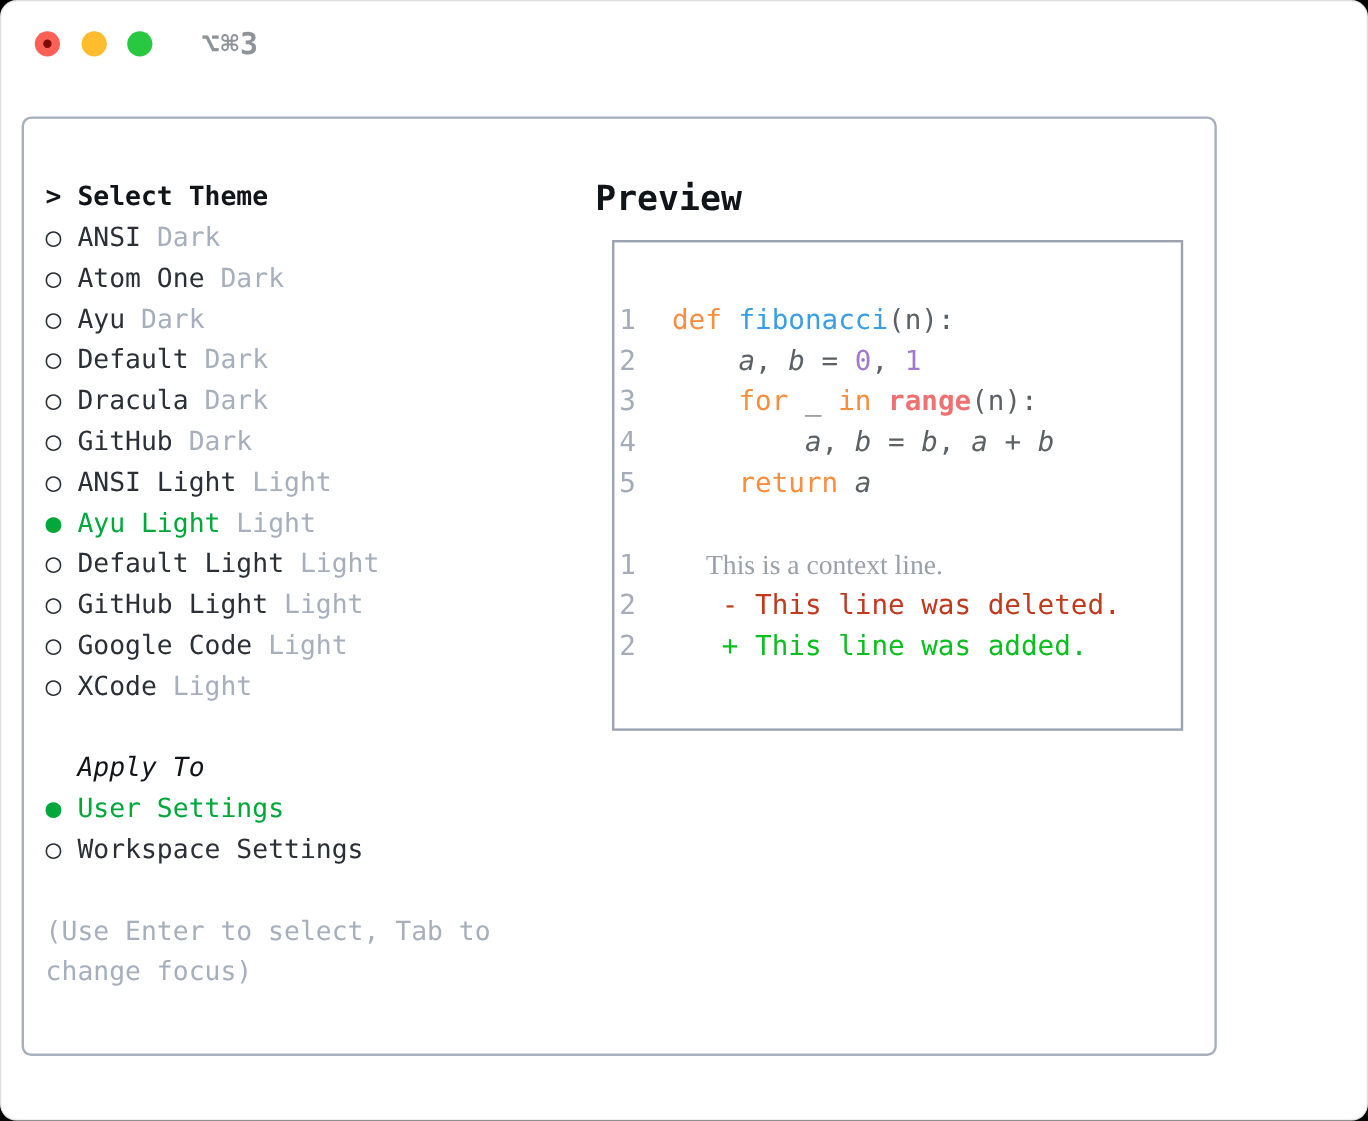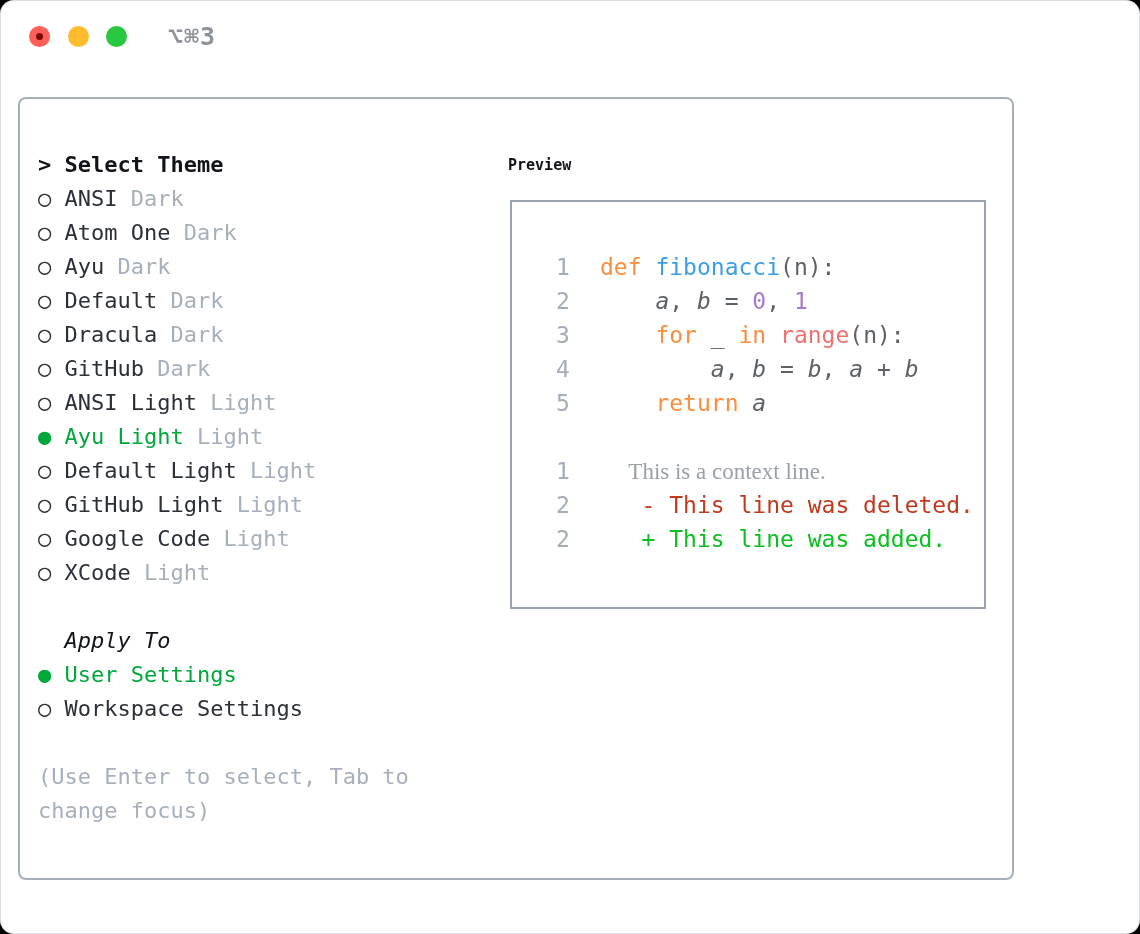--- a/index.html
+++ b/index.html
@@ -29,31 +29,31 @@
   .row{height:34px;}
   .hdr{font-weight:bold;color:var(--heading_text);}
   .hdr2{color:var(--heading_text);font-style:italic;}
   .marker{color:var(--list_text);}
   .name{color:var(--list_text);}
   .muted{color:var(--muted_text);}
   .dim{color:var(--muted_text);}
   .sel{color:var(--selected_green);}
 
   
-  .preview-heading{position:absolute;left:488px;top:49px;font-size:15px;line-height:34px;
+  .preview-heading{position:absolute;left:476px;top:49px;font-size:29px;line-height:34px;
                    font-weight:bold;color:var(--heading_text);}
   .preview-box{position:absolute;left:490px;top:101px;width:472px;height:405px;
                border:2px solid var(--preview_border);background:#fff;overflow:hidden;}
   .preview-content{padding:48px 0 0 4px;font-size:23px;line-height:34px;white-space:pre;
                    color:var(--code_plain);}
-  .pline{height:34px;margin-left:40px;}
+  .pline{height:34px;}
   .ln{display:inline-block;width:44px;color:var(--gutter);}
   .seg-keyword{color:var(--keyword);}
   .seg-function{color:var(--function_blue);}
-  .seg-builtin{color:var(--builtin_coral);}
+  .seg-builtin{color:var(--builtin_coral);font-weight:bold;}
   .seg-number{color:var(--number_purple);}
   .seg-variable{color:var(--code_plain);font-style:italic;}
   .seg-context{color:var(--context_gray);font-family:Liberation Serif, serif;}
   .seg-deleted{color:var(--diff_deleted);}
   .seg-added{color:var(--diff_added);}
 </style>
 </head>
 <body>
 
 <div class="screen">

